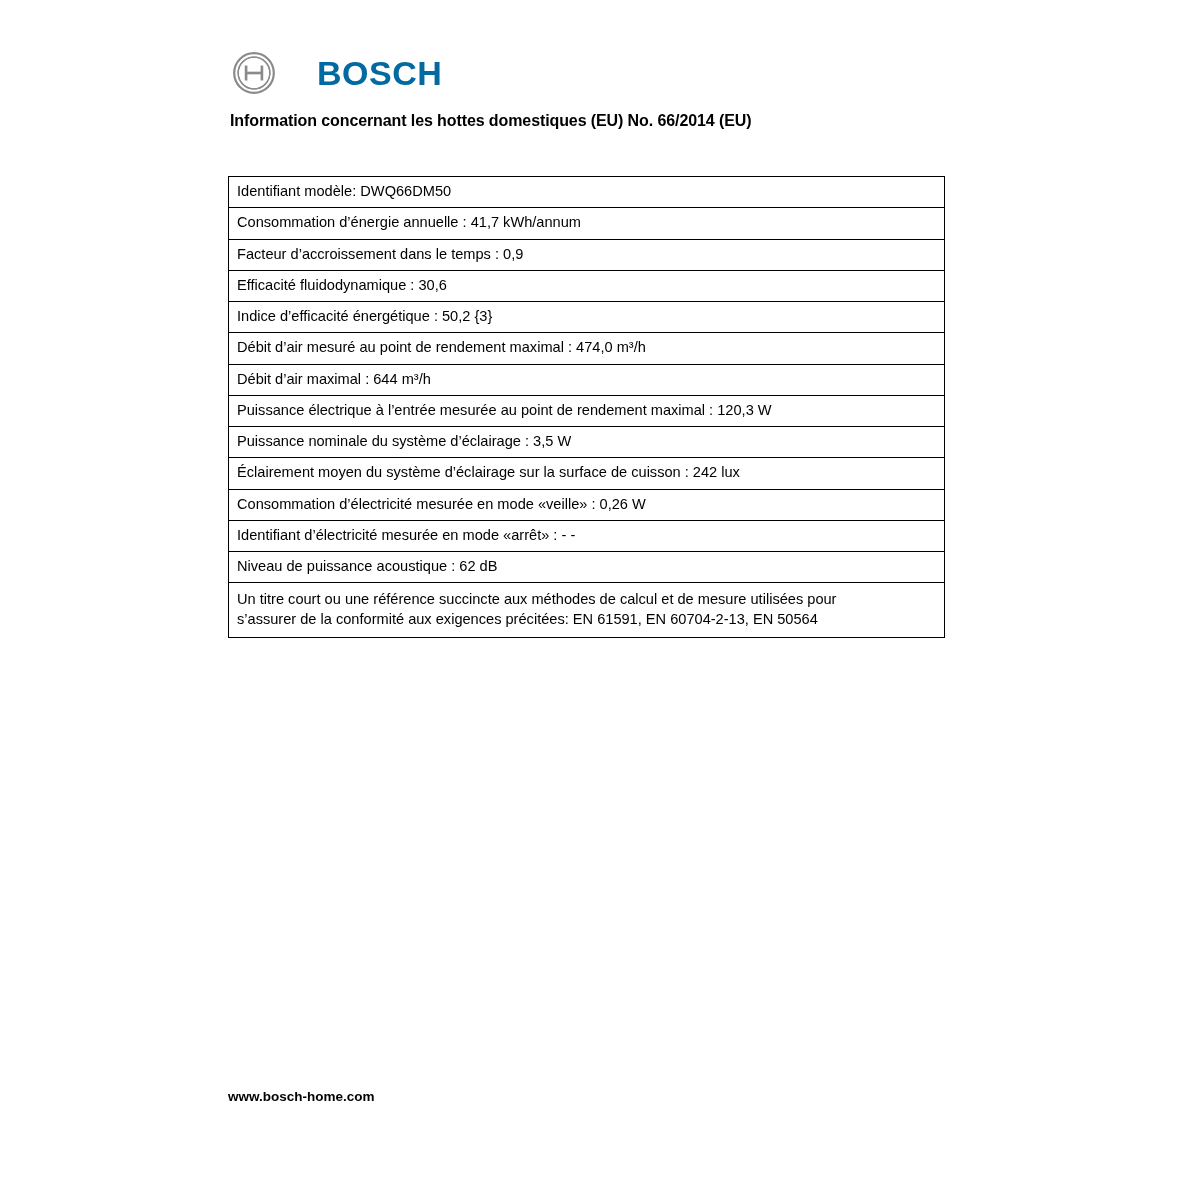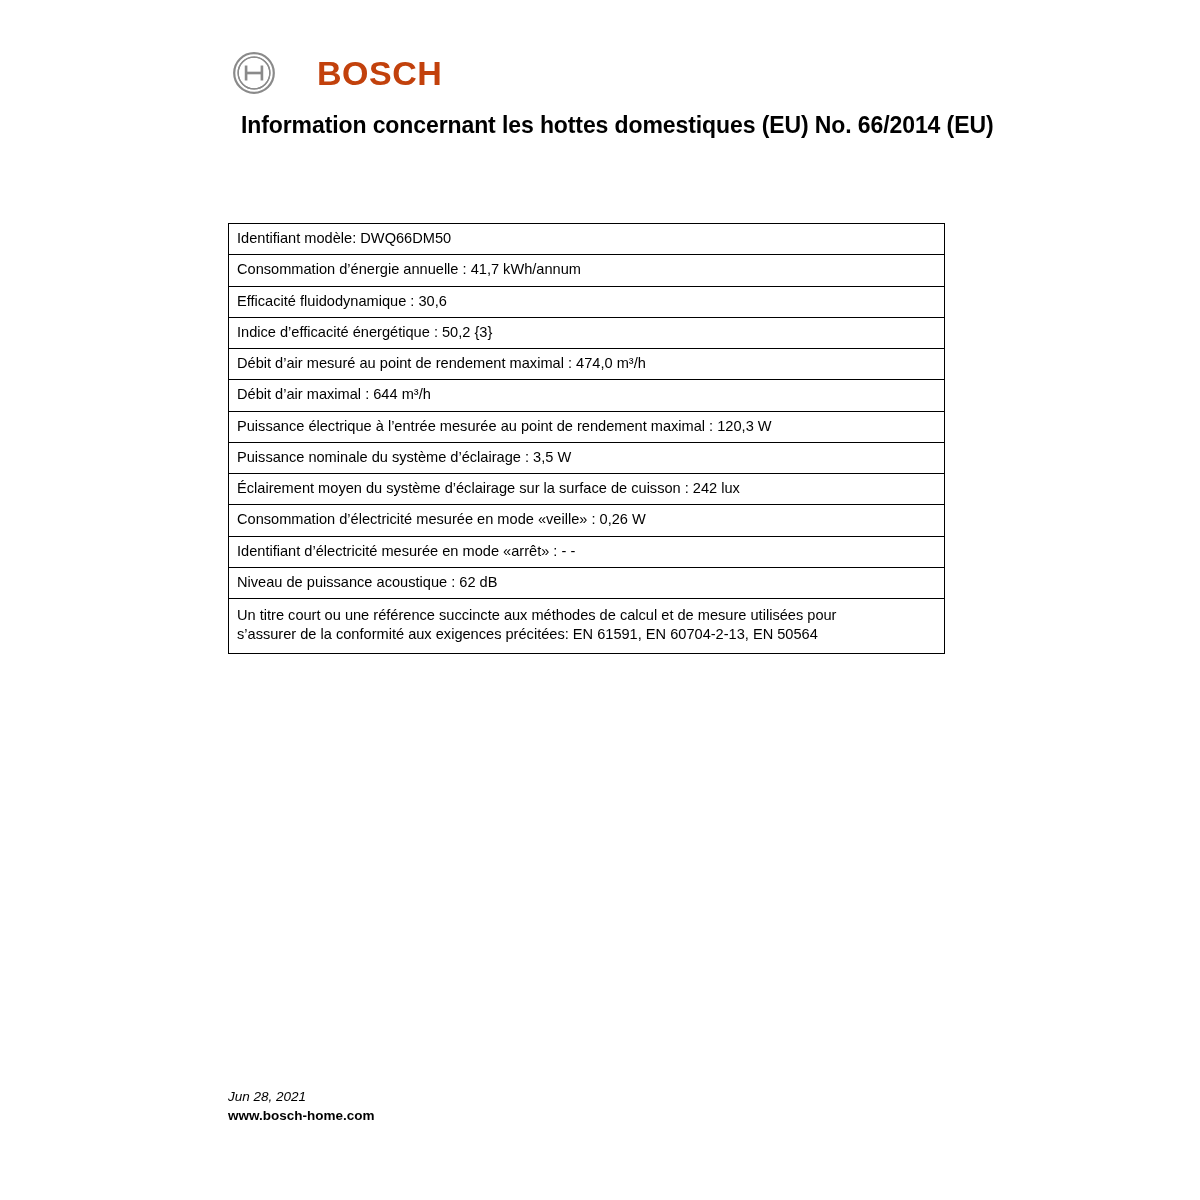--- a/index.html
+++ b/index.html
@@ -44,37 +44,36 @@
     font-weight: bold;
     font-size: 34px;
     letter-spacing: 0.5px;
     line-height: 1;
     white-space: nowrap;
   }
 
   
   .doc-title {
     position: absolute;
-    left: 241px;
+    left: 230px;
     top: 112px;
-    font-size: 23px;
+    font-size: 16px;
     font-weight: bold;
     letter-spacing: -0.1px;
     white-space: nowrap;
   }
 
   
   .spec-table {
     position: absolute;
     left: 228px;
     top: 176px;
     width: 717px;
     border-collapse: collapse;
     table-layout: fixed;
-    margin-top: 47px;
   }
   .spec-table td {
     border: 1.6px solid #000000;
     padding: 5px 8px 6px 8px;
     font-size: 14.6px;
     line-height: 1.32;
     vertical-align: middle;
     height: 18px;
     white-space: nowrap;
   }
@@ -114,32 +113,35 @@
   <div class="logo-block">
     <svg class="logo-emblem" viewBox="0 0 100 100">
       <circle cx="50" cy="50" r="45" fill="none" stroke="#8A8A8A" stroke-width="5"></circle>
       <circle cx="50" cy="50" r="36" fill="none" stroke="#8A8A8A" stroke-width="3"></circle>
       <path d="M50 14 A36 36 0 0 1 50 86" fill="none" stroke="#8A8A8A" stroke-width="3"></path>
       <path d="M50 14 A36 36 0 0 0 50 86" fill="none" stroke="#8A8A8A" stroke-width="3"></path>
       <rect x="29" y="33" width="6" height="34" fill="#8A8A8A"></rect>
       <rect x="65" y="33" width="6" height="34" fill="#8A8A8A"></rect>
       <rect x="33" y="47" width="34" height="6" fill="#8A8A8A"></rect>
     </svg>
-    <span class="logo-word" style="color: #c2410c; margin-left: 41px;">BOSCH</span>
+    <span class="logo-word" style="color: #0369a1; margin-left: 41px;">BOSCH</span>
   </div>
 
   <div class="doc-title">Information concernant les hottes domestiques (EU) No. 66/2014 (EU)</div>
 
   <table class="spec-table">
     <tbody>
       <tr>
         <td>Identifiant modèle: DWQ66DM50</td>
       </tr>
       <tr>
         <td>Consommation d’énergie annuelle : 41,7 kWh/annum</td>
+      </tr>
+      <tr>
+        <td>Facteur d’accroissement dans le temps : 0,9</td>
       </tr>
       <tr>
         <td>Efficacité fluidodynamique : 30,6</td>
       </tr>
       <tr>
         <td>Indice d’efficacité énergétique : 50,2 {3}</td>
       </tr>
       <tr>
         <td>Débit d’air mesuré au point de rendement maximal : 474,0 m³/h</td>
       </tr>
@@ -167,17 +169,16 @@
       <tr class="tall">
         <td>
           <span class="l1">Un titre court ou une référence succincte aux méthodes de calcul et de mesure utilisées pour</span>
           <span class="l2">s’assurer de la conformité aux exigences précitées: EN 61591, EN 60704-2-13, EN 50564</span>
         </td>
       </tr>
     </tbody>
   </table>
 
   <div class="footer">
-    <div class="date">Jun 28, 2021</div>
     <div class="url">www.bosch-home.com</div>
   </div>
 
 </div>
 
 </body></html>

